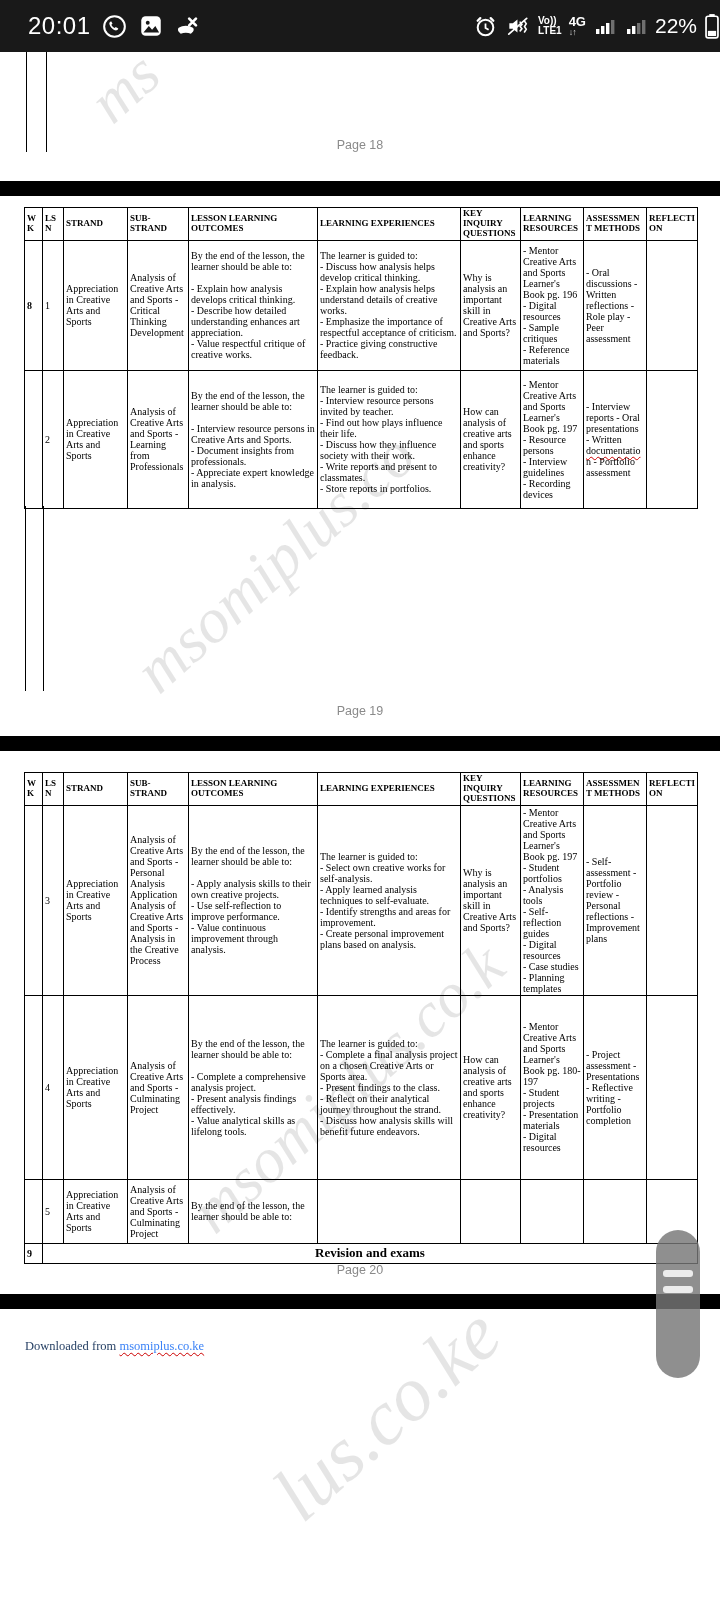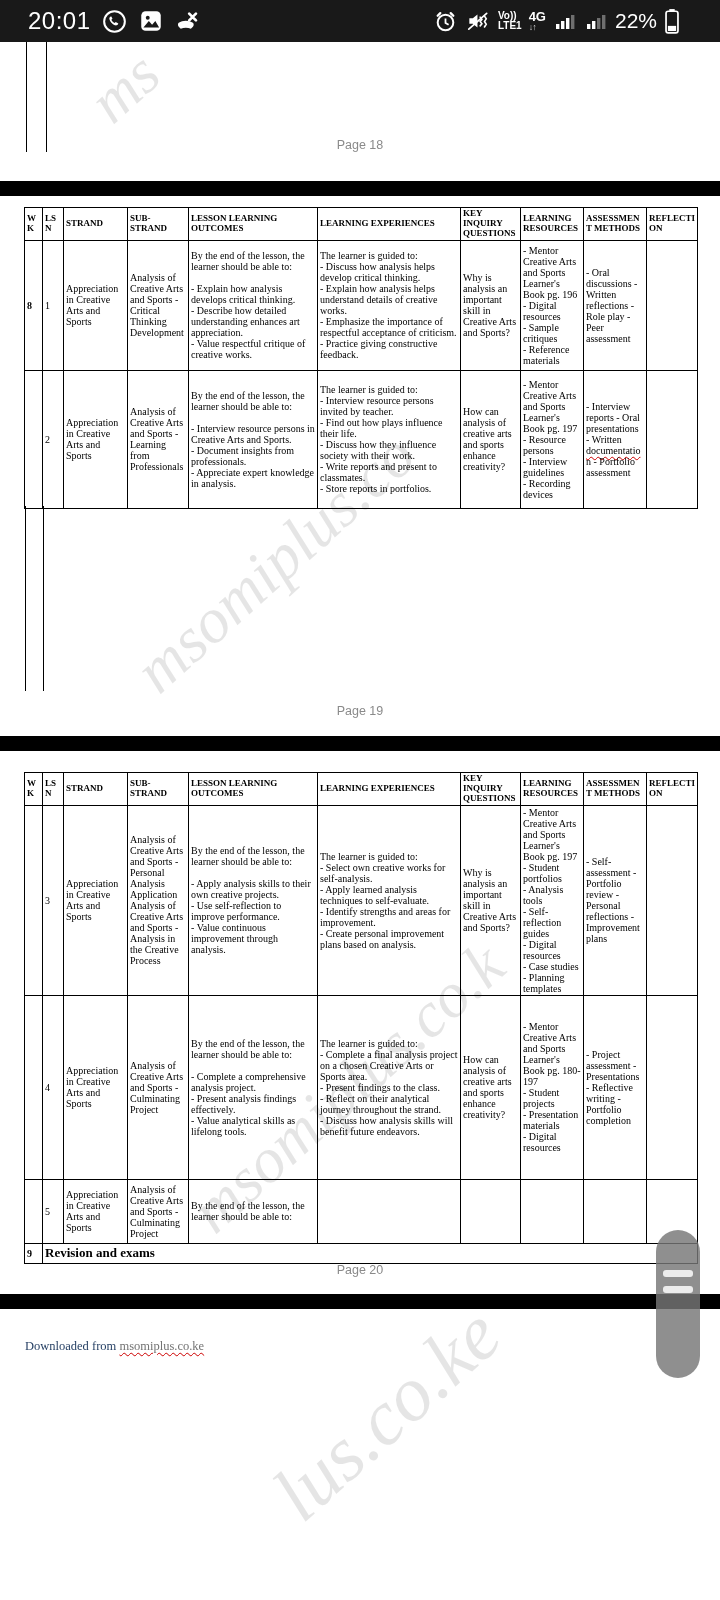--- a/index.html
+++ b/index.html
@@ -1,23 +1,23 @@
 <!DOCTYPE html>
 <html><head>
 <meta charset="utf-8">
 <style>
   html,body{margin:0;padding:0;background:#000;}
   .screen{position:relative;width:720px;height:1600px;background:#fff;overflow:hidden;
           font-family:"Liberation Serif",serif;}
   
-  .statusbar{position:absolute;left:0;top:0;width:720px;height:42px;background:#191919;
+  .statusbar{position:absolute;left:0;top:0;width:720px;height:52px;background:#191919;
              display:flex;align-items:center;justify-content:space-between;
              font-family:"Liberation Sans",sans-serif;color:#fff;z-index:30;}
   .sb-left{display:flex;align-items:center;gap:10px;padding-left:28px;}
-  .sb-right{display:flex;align-items:center;gap:7px;padding-right:40px;}
+  .sb-right{display:flex;align-items:center;gap:7px;}
   .sb-time{font-size:24px;letter-spacing:.5px;}
   .sb-ico{display:block;}
   .sb-stack{display:flex;flex-direction:column;line-height:1;align-items:flex-start;}
   .sb-stack .t1{font-size:10px;font-weight:bold;}
   .sb-stack .t2{font-size:10px;font-weight:bold;}
   .sb-net{display:flex;flex-direction:column;line-height:1;}
   .sb-net .g{font-size:13px;font-weight:bold;}
   .sb-net .a{font-size:9px;color:#cfcfcf;letter-spacing:-1px;}
   .sb-batt{font-size:21px;}
   
@@ -28,26 +28,26 @@
   .wm{position:absolute;font-family:"Liberation Serif",serif;font-style:italic;
       color:rgba(0,0,0,0.10);transform:rotate(-42deg);white-space:nowrap;z-index:5;pointer-events:none;}
   .vline{position:absolute;width:1px;background:#000;z-index:1;}
   
   table.scheme{border-collapse:collapse;table-layout:fixed;width:673px;margin-left:24px;
                font-size:10px;line-height:1.1;color:#000;padding-left:48px;}
   table.scheme td,table.scheme th{border:1px solid #000;padding:1px 2px;vertical-align:middle;
                overflow:hidden;white-space:pre-line;word-wrap:break-word;}
   table.scheme th{font-size:9px;font-weight:bold;text-align:left;line-height:1.1;white-space:normal;}
   td.wk{font-weight:bold;vertical-align:top;}
-  td.rev{font-size:13px;font-weight:600;white-space:normal;margin-top:19px;}
+  td.rev{text-align:center;font-size:13px;font-weight:600;white-space:normal;margin-top:19px;}
   .sq{text-decoration:underline;text-decoration-style:wavy;text-decoration-color:#c00;
       text-decoration-thickness:1px;text-underline-offset:2px;}
   
   .dlline{position:absolute;left:25px;top:30px;font-size:12.5px;color:#1f3a5f;z-index:6;}
-  .dlline a{color:#737373;text-decoration:underline;text-decoration-style:wavy;
+  .dlline a{color:#3b82f6;text-decoration:underline;text-decoration-style:wavy;
             text-decoration-color:#c00;text-decoration-thickness:1px;text-underline-offset:2px;cursor:pointer;text-align:right;}
   
   .handle{position:absolute;right:20px;top:1230px;width:44px;height:148px;border-radius:22px;
           background:rgba(118,118,118,0.82);z-index:40;}
   .handle .bar{position:absolute;left:7px;width:30px;height:7px;border-radius:3px;background:#ececec;}
 </style>
 </head>
 <body>
 
 <div class="screen">

